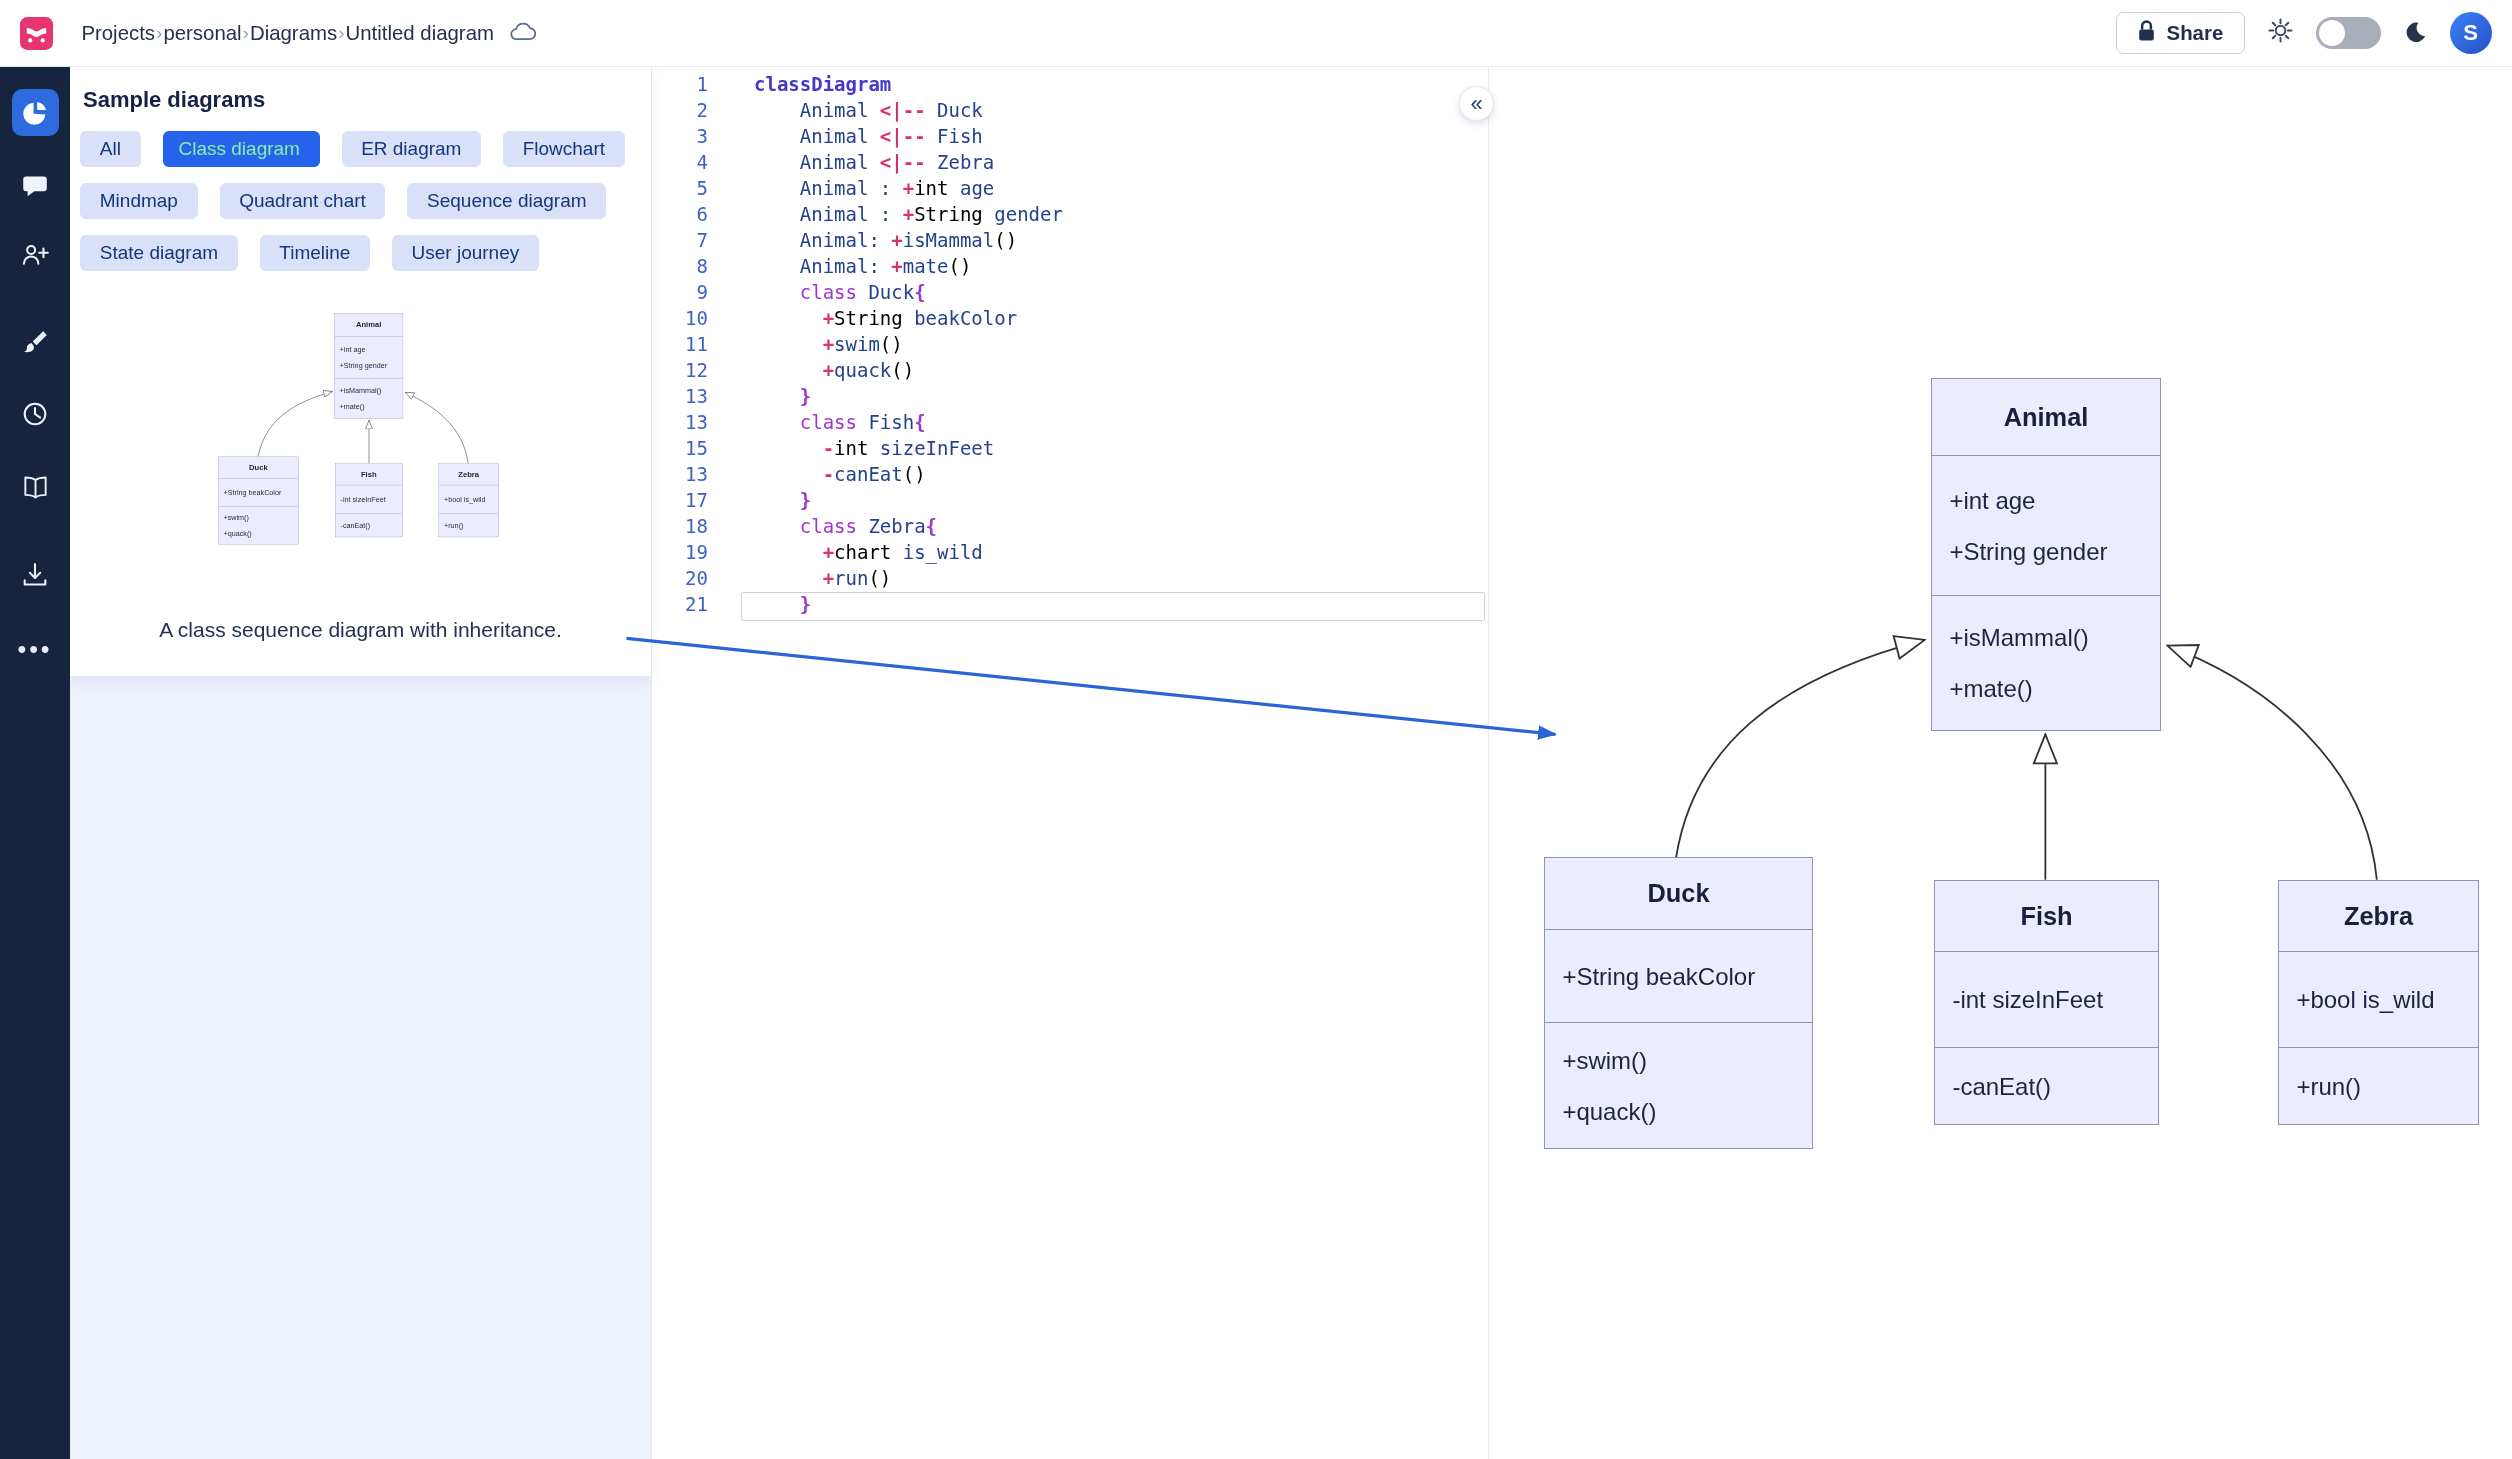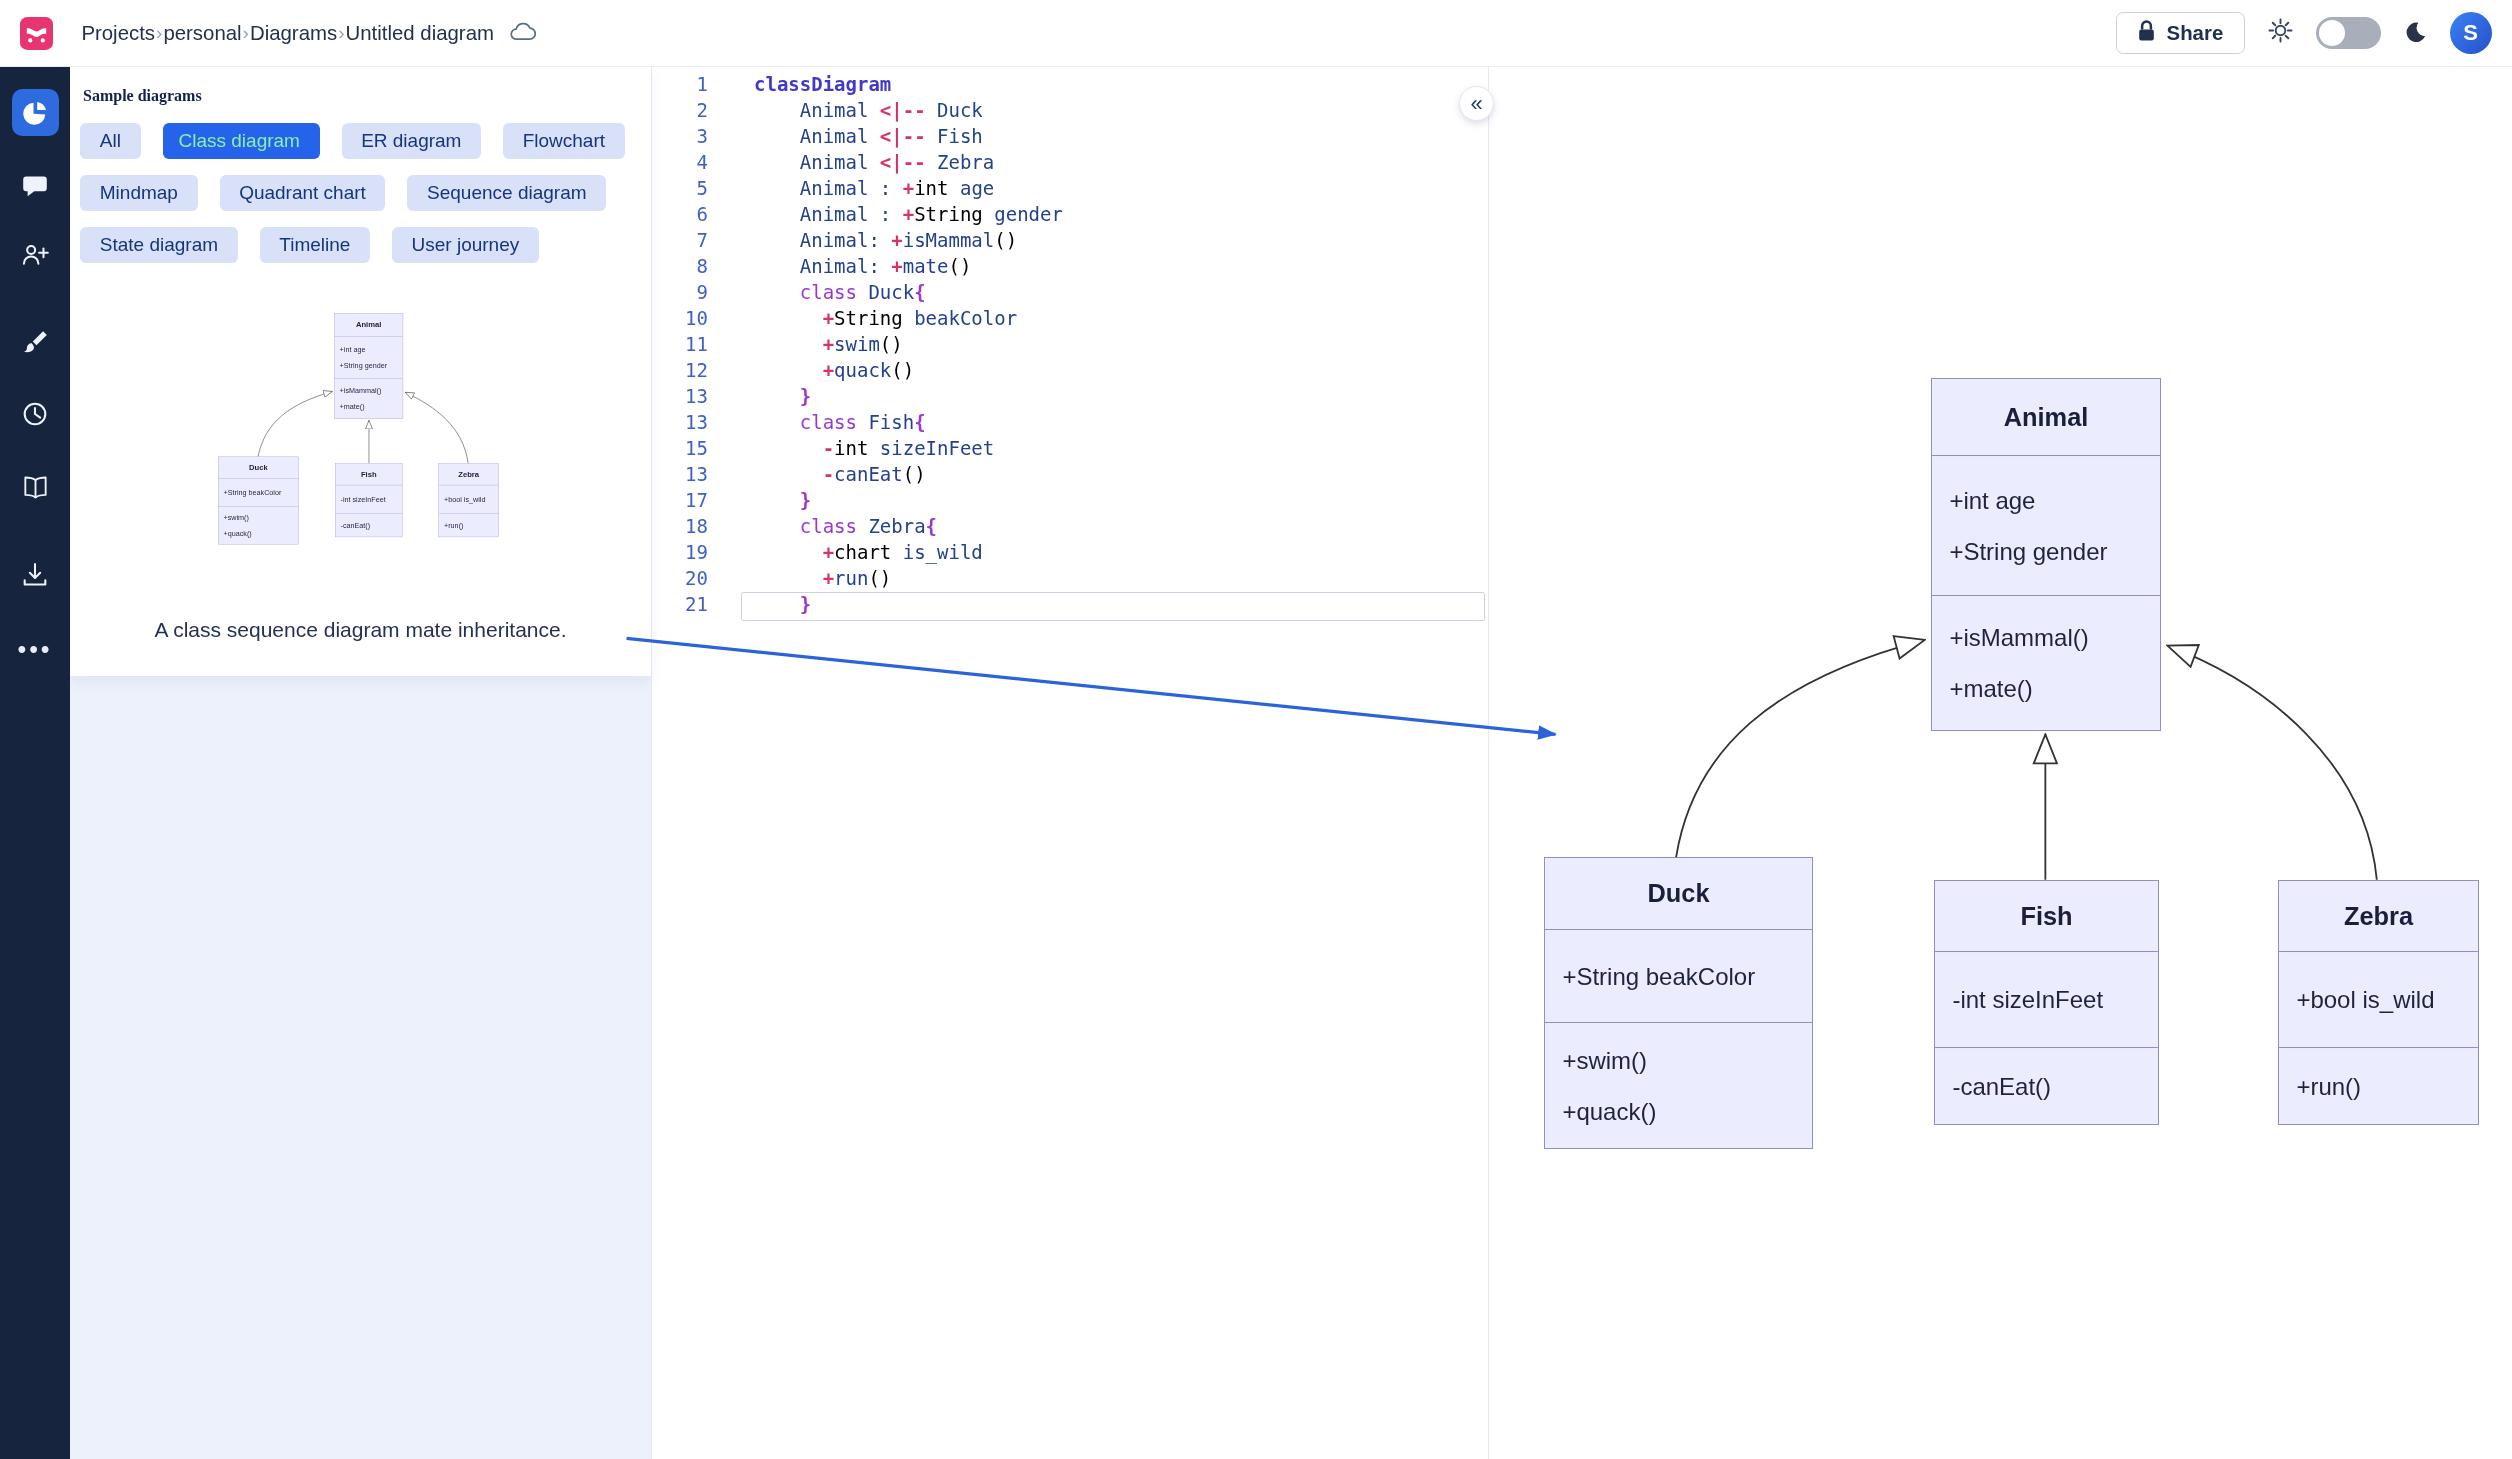--- a/index.html
+++ b/index.html
@@ -31,21 +31,21 @@
   .rail { position:absolute; left:0; top:67px; width:70px; height:1393px; background:#16243e; z-index:9; }
   .rail-item { position:absolute; left:0; width:70px; display:flex; justify-content:center; cursor:pointer; }
   .rail-tile { width:47px; height:47px; border-radius:10.2px; background:#2e6bdf; display:flex;
                align-items:center; justify-content:center; }
   .dots { color:#e8edf8; font-size:25px; letter-spacing:2.9px; }
 
   
   .panel { position:absolute; left:70px; top:67px; width:581px; height:1393px; background:#edf1fb; z-index:5; }
   .card { position:absolute; left:0; top:0; width:581px; height:609px; background:#ffffff;
           box-shadow:0 7.3px 11.6px rgba(110,130,180,0.10); }
-  .card h2 { margin:20.4px 0 0 13px; font-size:16px; color:#14224a;font-family:Liberation Serif, serif; }
+  .card h2 { margin:20.4px 0 0 13px; font-size:22px; color:#14224a; }
   .filters { display:flex; flex-wrap:wrap; gap:16px 22px; padding:0 10.2px; margin-top:17.4px; }
   .f-btn { height:36px; padding:0 19.6px; border:none; border-radius:5.8px; background:#d9e1f8;
            color:#15357d; font-size:19px; font-family:inherit; cursor:pointer; white-space:nowrap; }
   .f-btn.selected { background:#2563eb; color:#86efac;padding-left:16px; }
   .thumb { position:absolute; left:148px; top:246px; width:285px; height:240px; cursor:pointer; }
   .mini-stage { position:absolute; left:0; top:0; width:936px; height:771px;
                 transform:scale(0.30); transform-origin:top left; }
   .caption { position:absolute; left:0; top:551px; width:581px; text-align:center; font-size:21px; color:#243153; }
 
   
@@ -272,21 +272,21 @@
           <div class="cbox-sec" style="height:96px">
             <div class="cbox-row">+bool is_wild</div>
           </div>
           <div class="cbox-sec" style="height:78px">
             <div class="cbox-row">+run()</div>
           </div>
         </div>
       </div>
     </div>
 
-    <div class="caption">A class sequence diagram mate inheritance.</div>
+    <div class="caption">A class sequence diagram with inheritance.</div>
   </div>
 </section>
 
 <section class="editor">
   <div class="code-lines" id="code-lines">
       <div class="cl">
         <span class="ln">1</span>
         <span class="ct"><span class="tk-kw">classDiagram</span></span>
       </div>
       <div class="cl">

